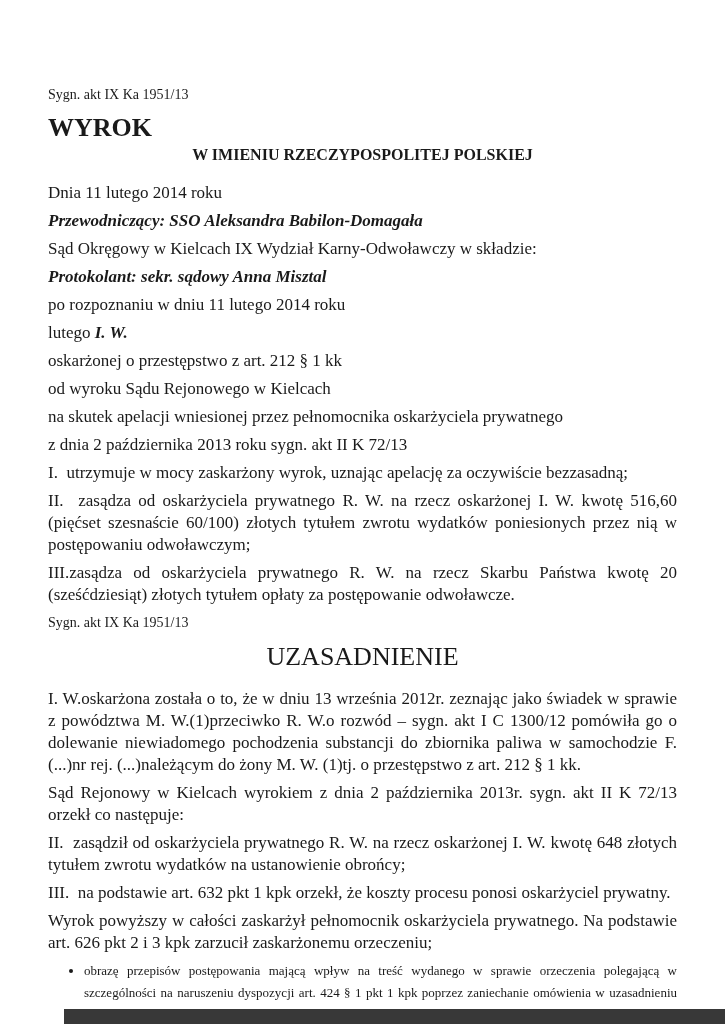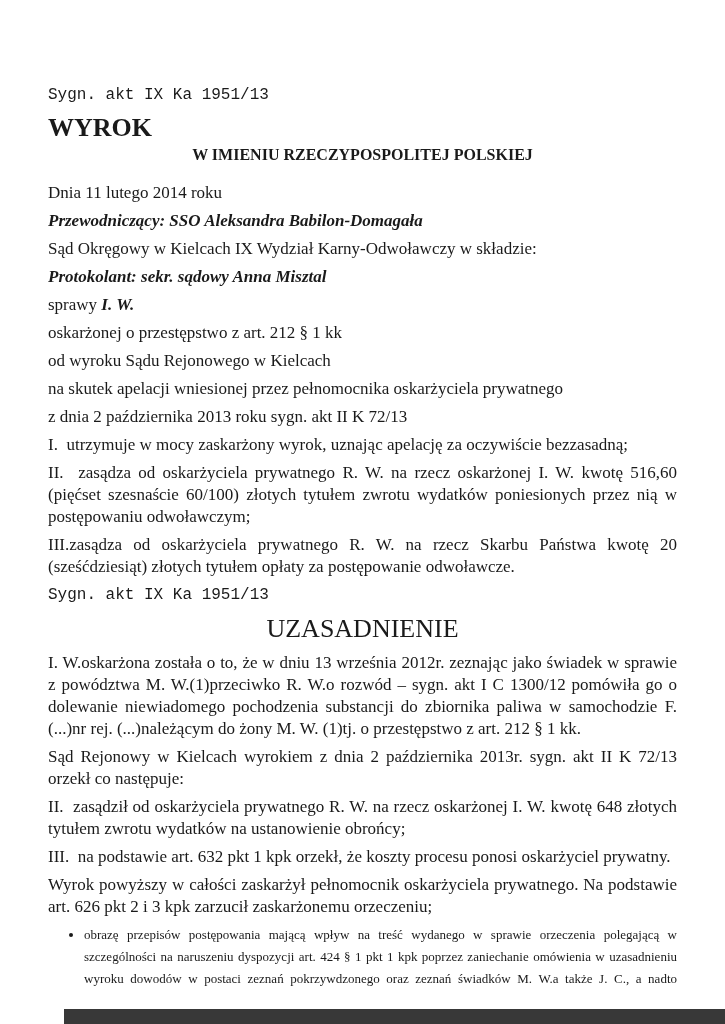--- a/index.html
+++ b/index.html
@@ -5,43 +5,44 @@
   * { margin: 0; padding: 0; box-sizing: border-box; }
   html, body { width: 725px; height: 1024px; }
   body {
     position: relative;
     overflow: hidden;
     background: #ffffff;
     color: #1a1a1a;
     font-family: "Liberation Serif", "DejaVu Serif", serif;
   }
   .doc { padding: 84px 48px 0 48px; }
-  .meta   { font-size: 16px; line-height: 22px; margin-bottom: 6px; font-family: Liberation Mono, monospace; }
+  .meta   { font-size: 14px; line-height: 22px; margin-bottom: 6px; }
   .title  { font-size: 26px; font-weight: bold; text-align: left; line-height: 32px; }
   .subtitle { font-size: 16px; font-weight: bold; text-align: center; line-height: 22px; margin-bottom: 16px; }
-  .title2 { font-size: 26px; font-weight: normal; text-align: center; line-height: 34px; margin-bottom: 6px; }
+  .title2 { font-size: 26px; font-weight: normal; text-align: center; line-height: 34px; margin-bottom: 14px; }
   .p      { font-size: 17px; line-height: 22px; margin-bottom: 6px; text-align: justify; }
   .b { font-weight: bold; }
   .i { font-style: italic; }
   ul.bullets { margin: 0 0 6px 0; padding-left: 36px; }
   ul.bullets li { font-size: 13px; line-height: 22px; text-align: justify; text-align-last: justify; }
   .bottom-bar { position: absolute; left: 64px; right: 0; bottom: 0; height: 15px; }
 </style>
 </head>
 <body style="background: rgb(255, 255, 255); color: rgb(26, 26, 26);">
 
 <div class="doc">
     <div class="meta">Sygn. akt IX Ka 1951/13</div>
     <div class="title">WYROK</div>
     <div class="subtitle">W IMIENIU RZECZYPOSPOLITEJ POLSKIEJ</div>
     <div class="p"><span>Dnia 11 lutego 2014 roku</span></div>
     <div class="p"><span class="b i">Przewodniczący: SSO Aleksandra Babilon-Domagała</span></div>
     <div class="p"><span>Sąd Okręgowy w Kielcach IX Wydział Karny-Odwoławczy w składzie:</span></div>
     <div class="p"><span class="b i">Protokolant: sekr. sądowy Anna Misztal</span></div>
-    <div class="p"><span>sprawy </span><span class="b i">I. W.</span></div>
+    <div class="p"><span>po rozpoznaniu w dniu 11 lutego 2014 roku</span></div>
+    <div class="p"><span>lutego </span><span class="b i">I. W.</span></div>
     <div class="p"><span>oskarżonej o przestępstwo z art. 212 § 1 kk</span></div>
     <div class="p"><span>od wyroku Sądu Rejonowego w Kielcach</span></div>
     <div class="p"><span>na skutek apelacji wniesionej przez pełnomocnika oskarżyciela prywatnego</span></div>
     <div class="p"><span>z dnia 2 października 2013 roku sygn. akt II K 72/13</span></div>
     <div class="p"><span>I.&nbsp; utrzymuje w mocy zaskarżony wyrok, uznając apelację za oczywiście bezzasadną;</span></div>
     <div class="p"><span>II.&nbsp; zasądza od oskarżyciela prywatnego R. W. na rzecz oskarżonej I. W. kwotę 516,60 (pięćset szesnaście 60/100) złotych tytułem zwrotu wydatków poniesionych przez nią w postępowaniu odwoławczym;</span></div>
     <div class="p"><span>III.zasądza od oskarżyciela prywatnego R. W. na rzecz Skarbu Państwa kwotę 20 (sześćdziesiąt) złotych tytułem opłaty za postępowanie odwoławcze.</span></div>
     <div class="meta">Sygn. akt IX Ka 1951/13</div>
     <div class="title2">UZASADNIENIE</div>
     <div class="p"><span>I. W.oskarżona została o to, że w dniu 13 września 2012r. zeznając jako świadek w sprawie z powództwa M. W.(1)przeciwko R. W.o rozwód – sygn. akt I C 1300/12 pomówiła go o dolewanie niewiadomego pochodzenia substancji do zbiornika paliwa w samochodzie F. (...)nr rej. (...)należącym do żony M. W. (1)tj. o przestępstwo z art. 212 § 1 kk.</span></div>

